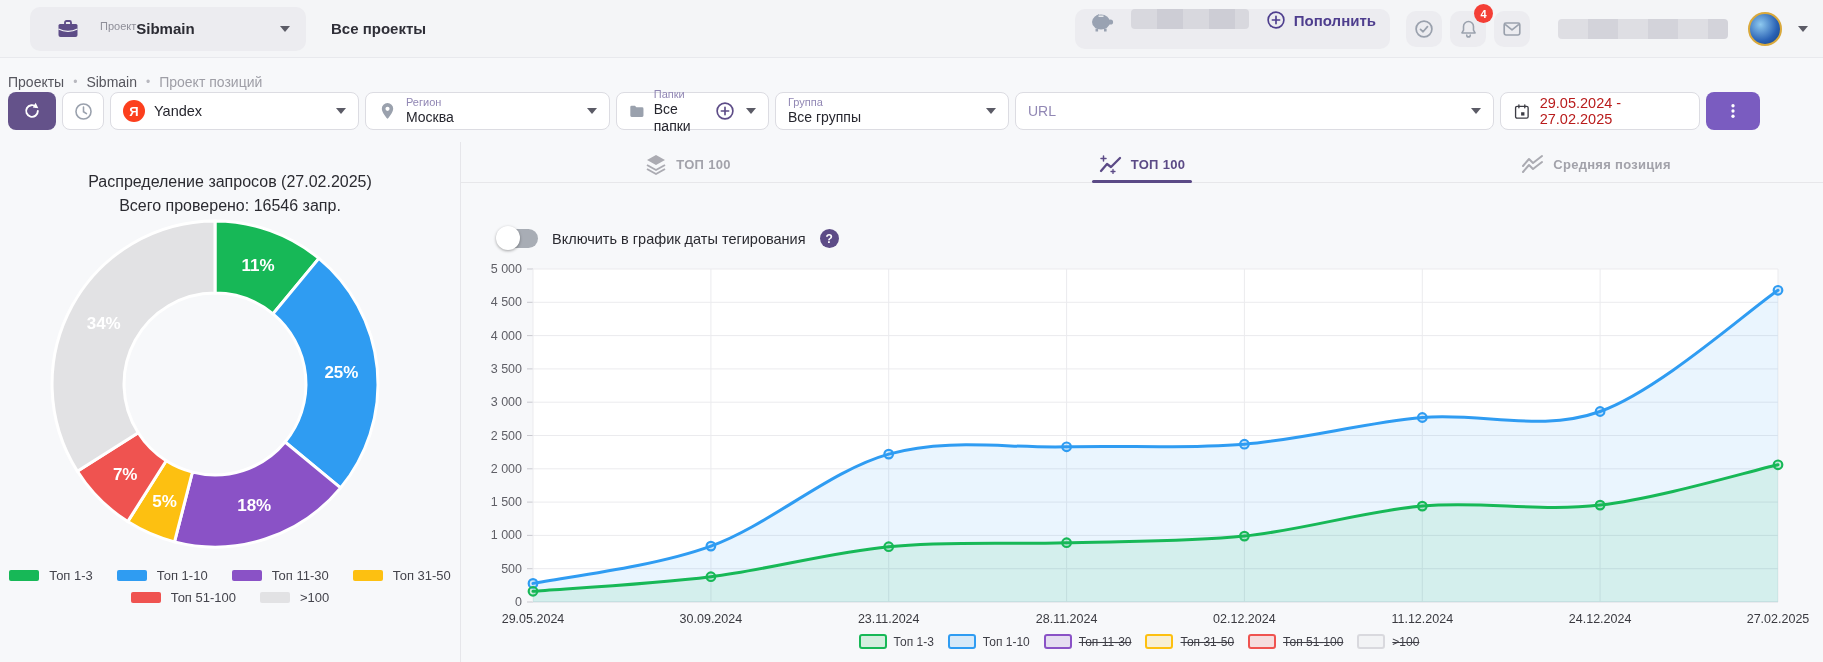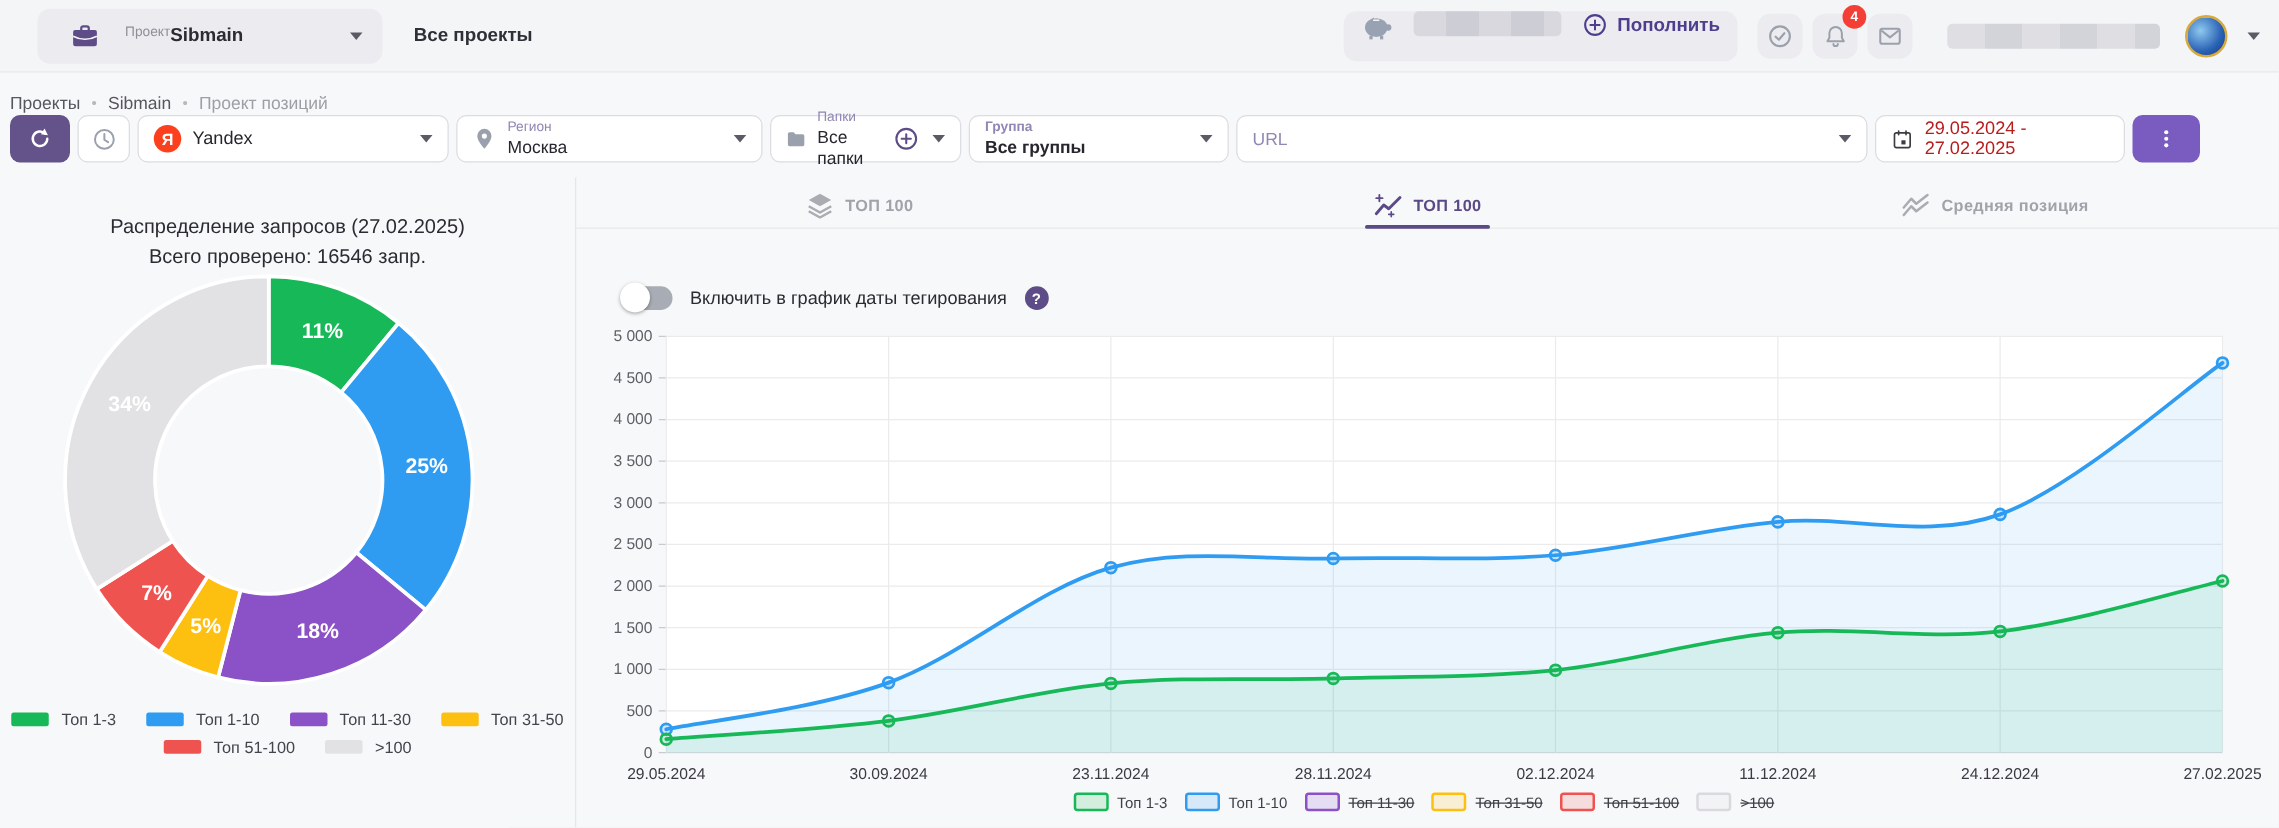--- a/index.html
+++ b/index.html
@@ -54,21 +54,21 @@
   .refresh-btn { width:48px; background:#64528a; }
   .clock-btn { width:42px; background:#fff; border:1px solid #dcdce2; }
   .kebab-btn { width:54px; background:#7a5cc0; }
   .select { background:#fff; border:1px solid #dcdce2; border-radius:8px; height:38px; display:flex;
             align-items:center; padding:0 12px; gap:9px; cursor:pointer; }
   .select .caret { margin-left:auto; }
   .sel-stack { display:flex; flex-direction:column; line-height:1.2; }
   .sel-label { font-size:11px; color:#9187b4; }
   .sel-value { font-size:14px; color:#26262e; }
   .w-yandex { width:249px; } .w-region { width:245px; } .w-folders { width:153px; }
-  .w-group { width:208px;font-weight:bold; } .w-url { flex:1; } .w-date { width:200px; }
+  .w-group { width:234px; } .w-url { flex:1; } .w-date { width:200px; }
   .yandex-badge { width:22px; height:22px; border-radius:50%; background:#fc3f1d; color:#fff; font-size:13px;
                   font-weight:700; display:flex; align-items:center; justify-content:center; }
   .yandex-value { font-size:14.5px; }
   .url-text { font-size:14px; color:#9187b4; }
   .date-text { font-size:14.5px; color:#b91c1c; }
   .folders-extra { margin-left:auto; display:flex; align-items:center; gap:10px; }
 
   
   .v-divider { position:absolute; left:460px; top:142px; width:1px; height:520px; background:#e6e6ea; }
   .donut-title { position:absolute; left:0; top:170px; width:460px; text-align:center; font-size:16px;

